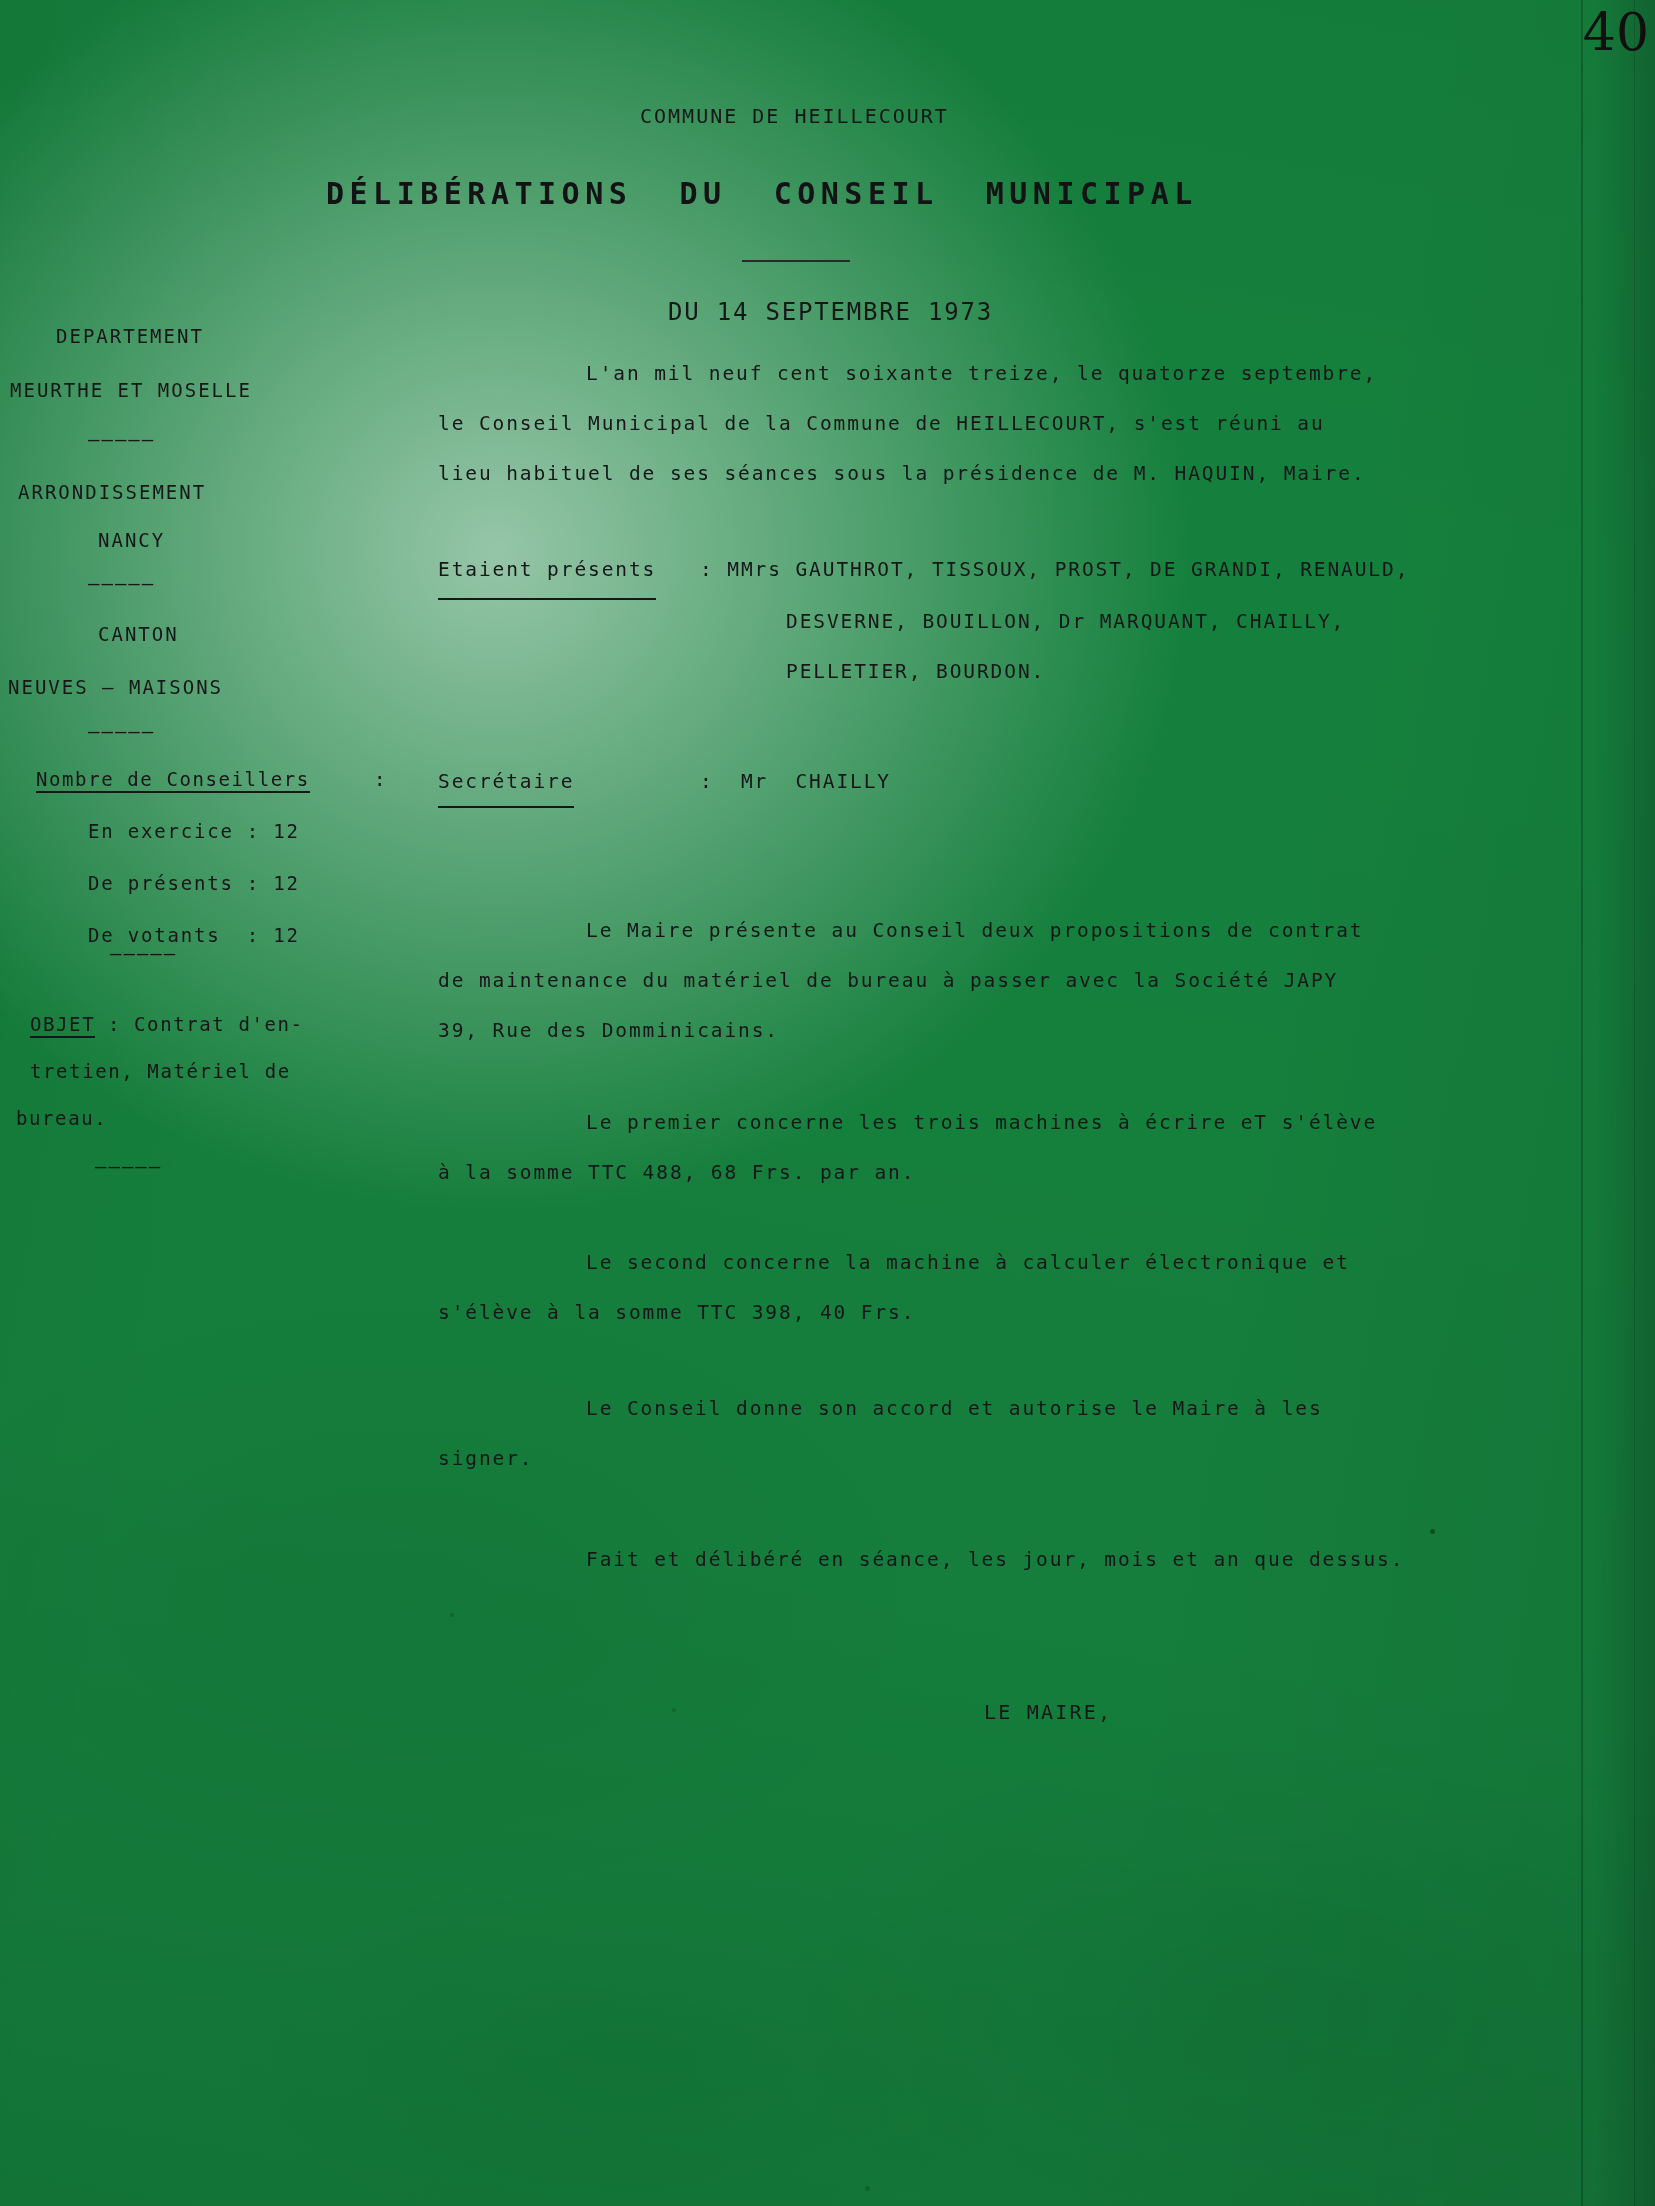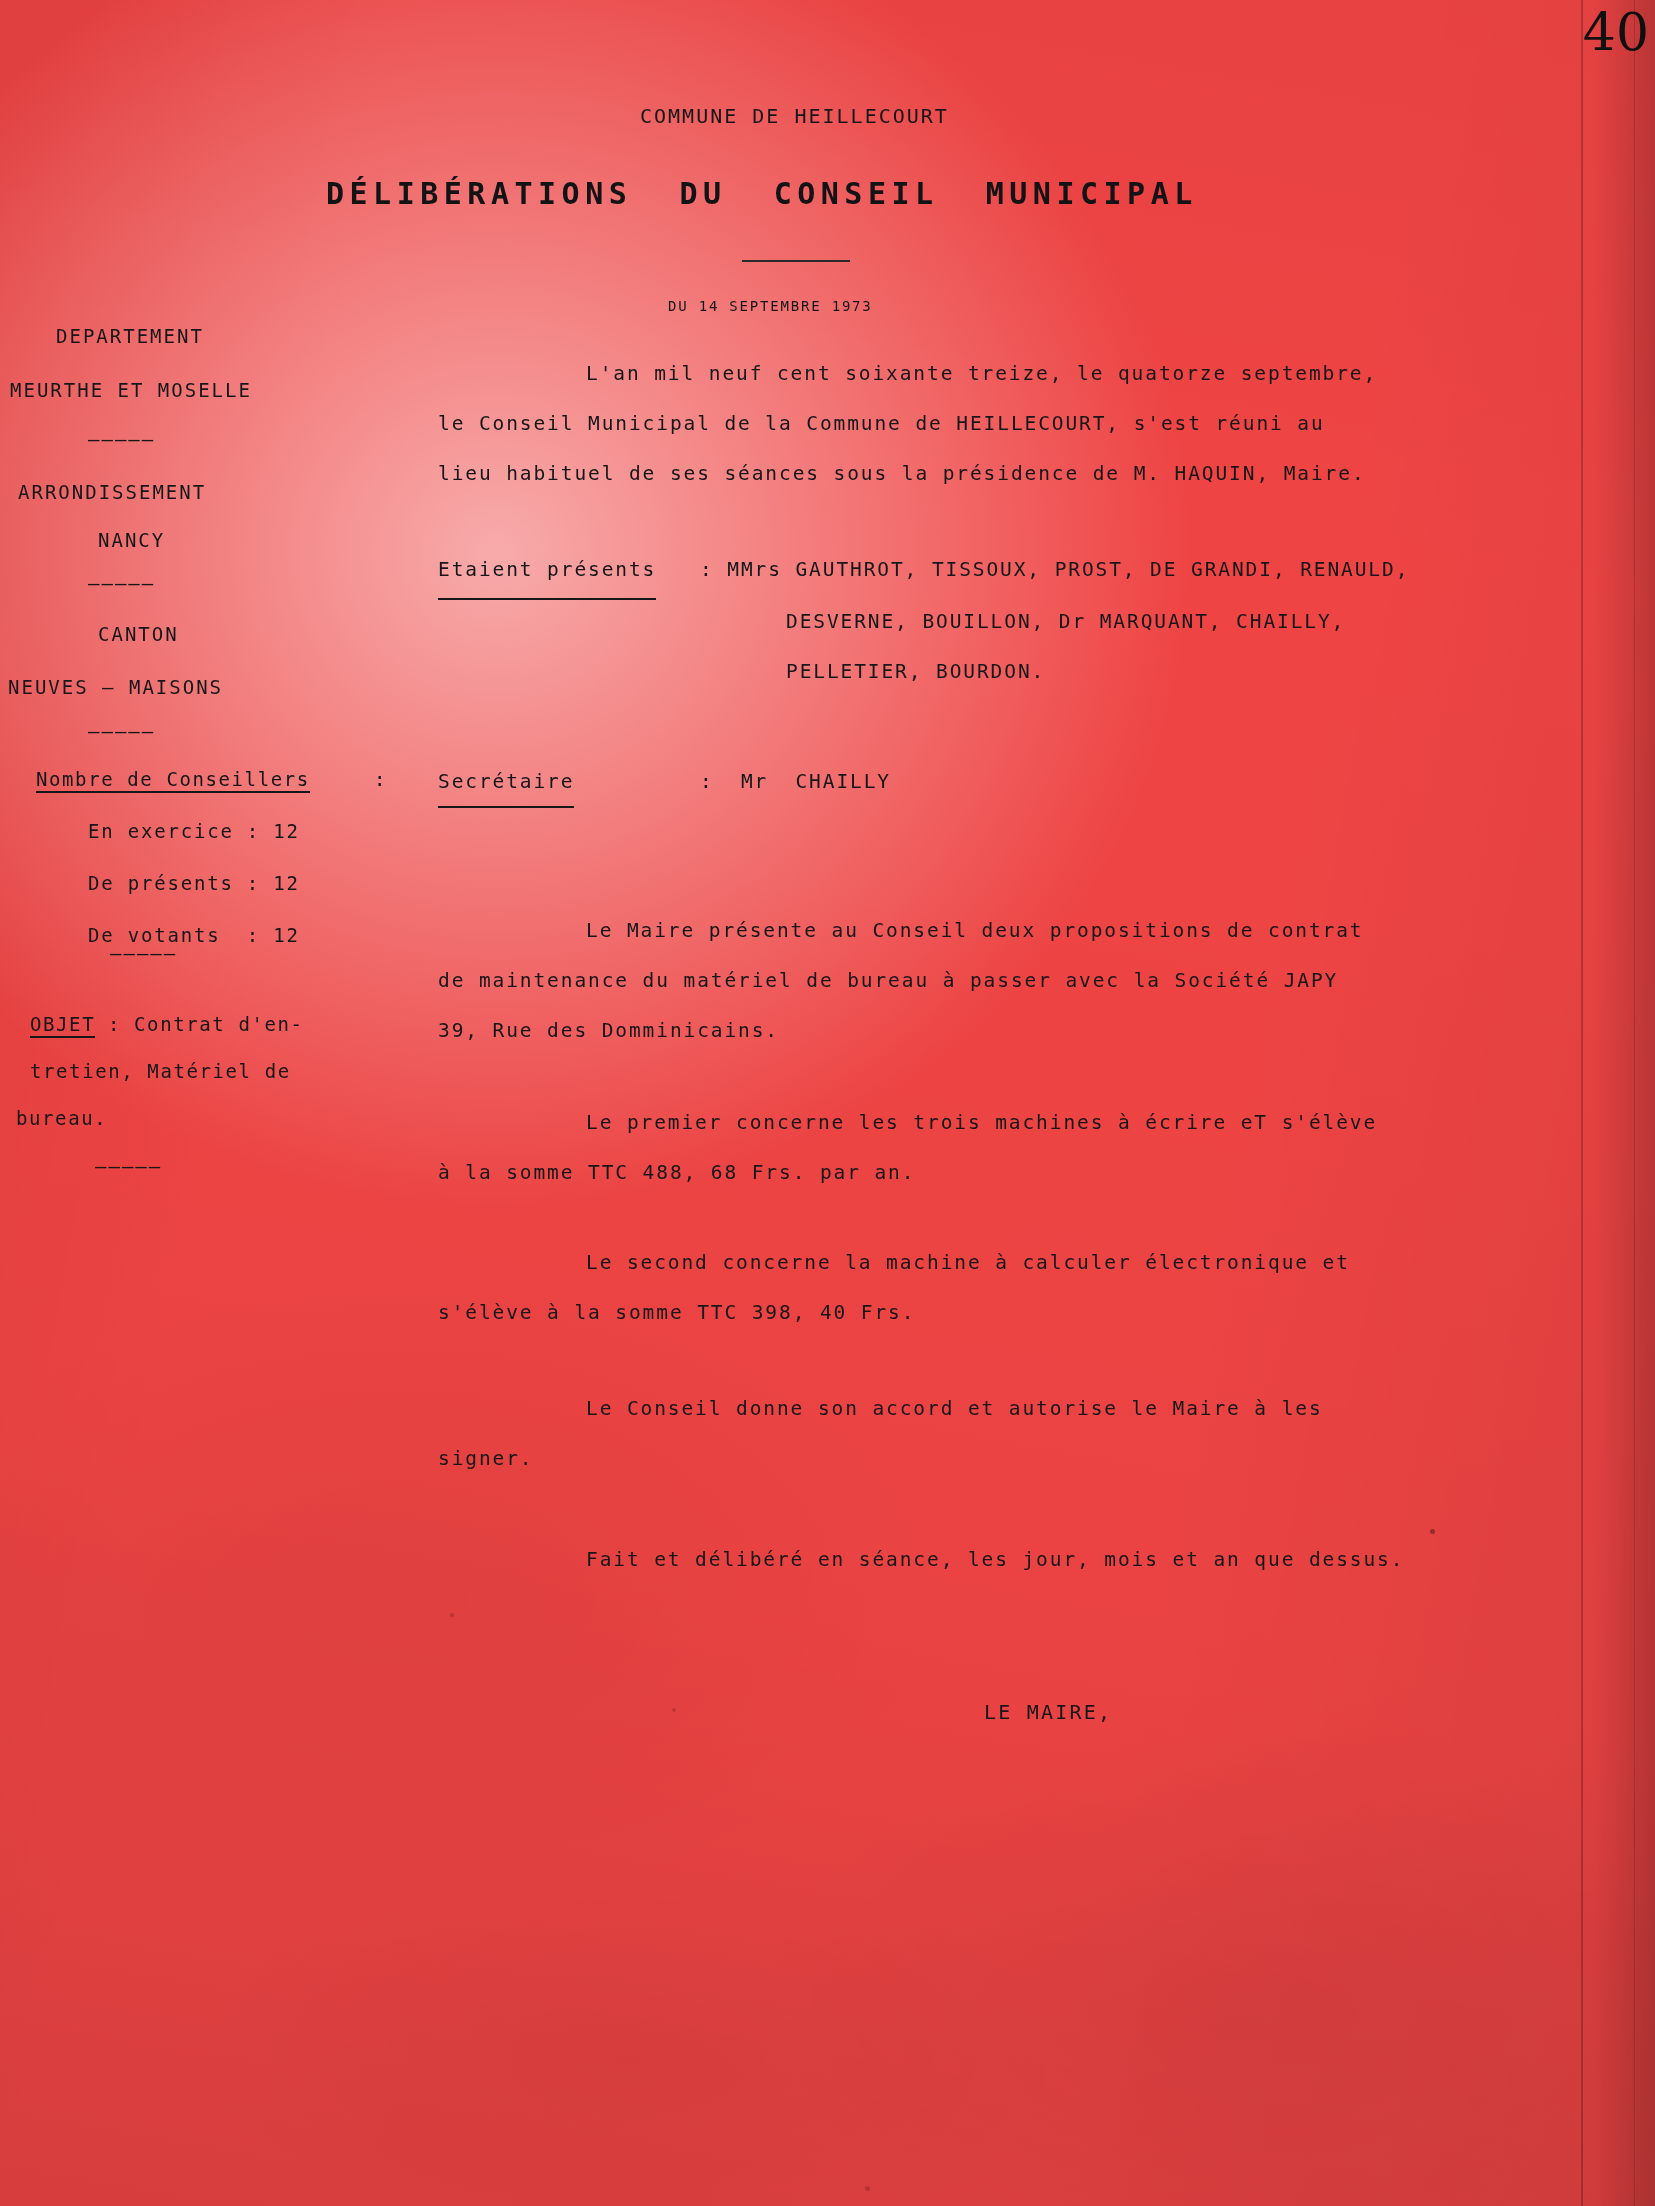--- a/index.html
+++ b/index.html
@@ -7,21 +7,21 @@
     padding: 0;
     background: #6e6e6e;
   }
   body {
     font-family: "DejaVu Sans Mono", monospace;
   }
   .page {
     position: relative;
     width: 1655px;
     height: 2206px;
-    background: #ef4444;
+    background: #15803d;
     overflow: hidden;
   }
   
   .paper-shade {
     position: absolute;
     inset: 0;
     background:
       radial-gradient(ellipse 70% 50% at 30% 25%, rgba(255,255,255,0.55), rgba(255,255,255,0) 60%),
       linear-gradient(100deg, rgba(0,0,0,0.05) 0%, rgba(0,0,0,0) 20%, rgba(0,0,0,0) 70%, rgba(0,0,0,0.07) 100%),
       linear-gradient(190deg, rgba(0,0,0,0.03) 0%, rgba(0,0,0,0) 25%, rgba(0,0,0,0.02) 70%, rgba(0,0,0,0.10) 100%);
@@ -99,21 +99,21 @@
     color: #131316;
   }
   .rule-center {
     position: absolute;
     left: 742px; top: 260px;
     width: 108px; height: 2px;
     background: #2a2a2d;
   }
   .date-line {
     left: 668px; top: 298px;
-    font-size: 14px;
+    font-size: 24px;
     letter-spacing: 1.8px;
   }
 
   
   .lc { font-size: 19px; letter-spacing: 2.0px; }
   .l-dept      { left: 56px;  top: 325px; }
   .l-meurthe   { left: 10px;  top: 379px; }
   .l-arr       { left: 18px;  top: 481px; }
   .l-nancy     { left: 98px;  top: 529px; }
   .l-canton    { left: 98px;  top: 623px; }

